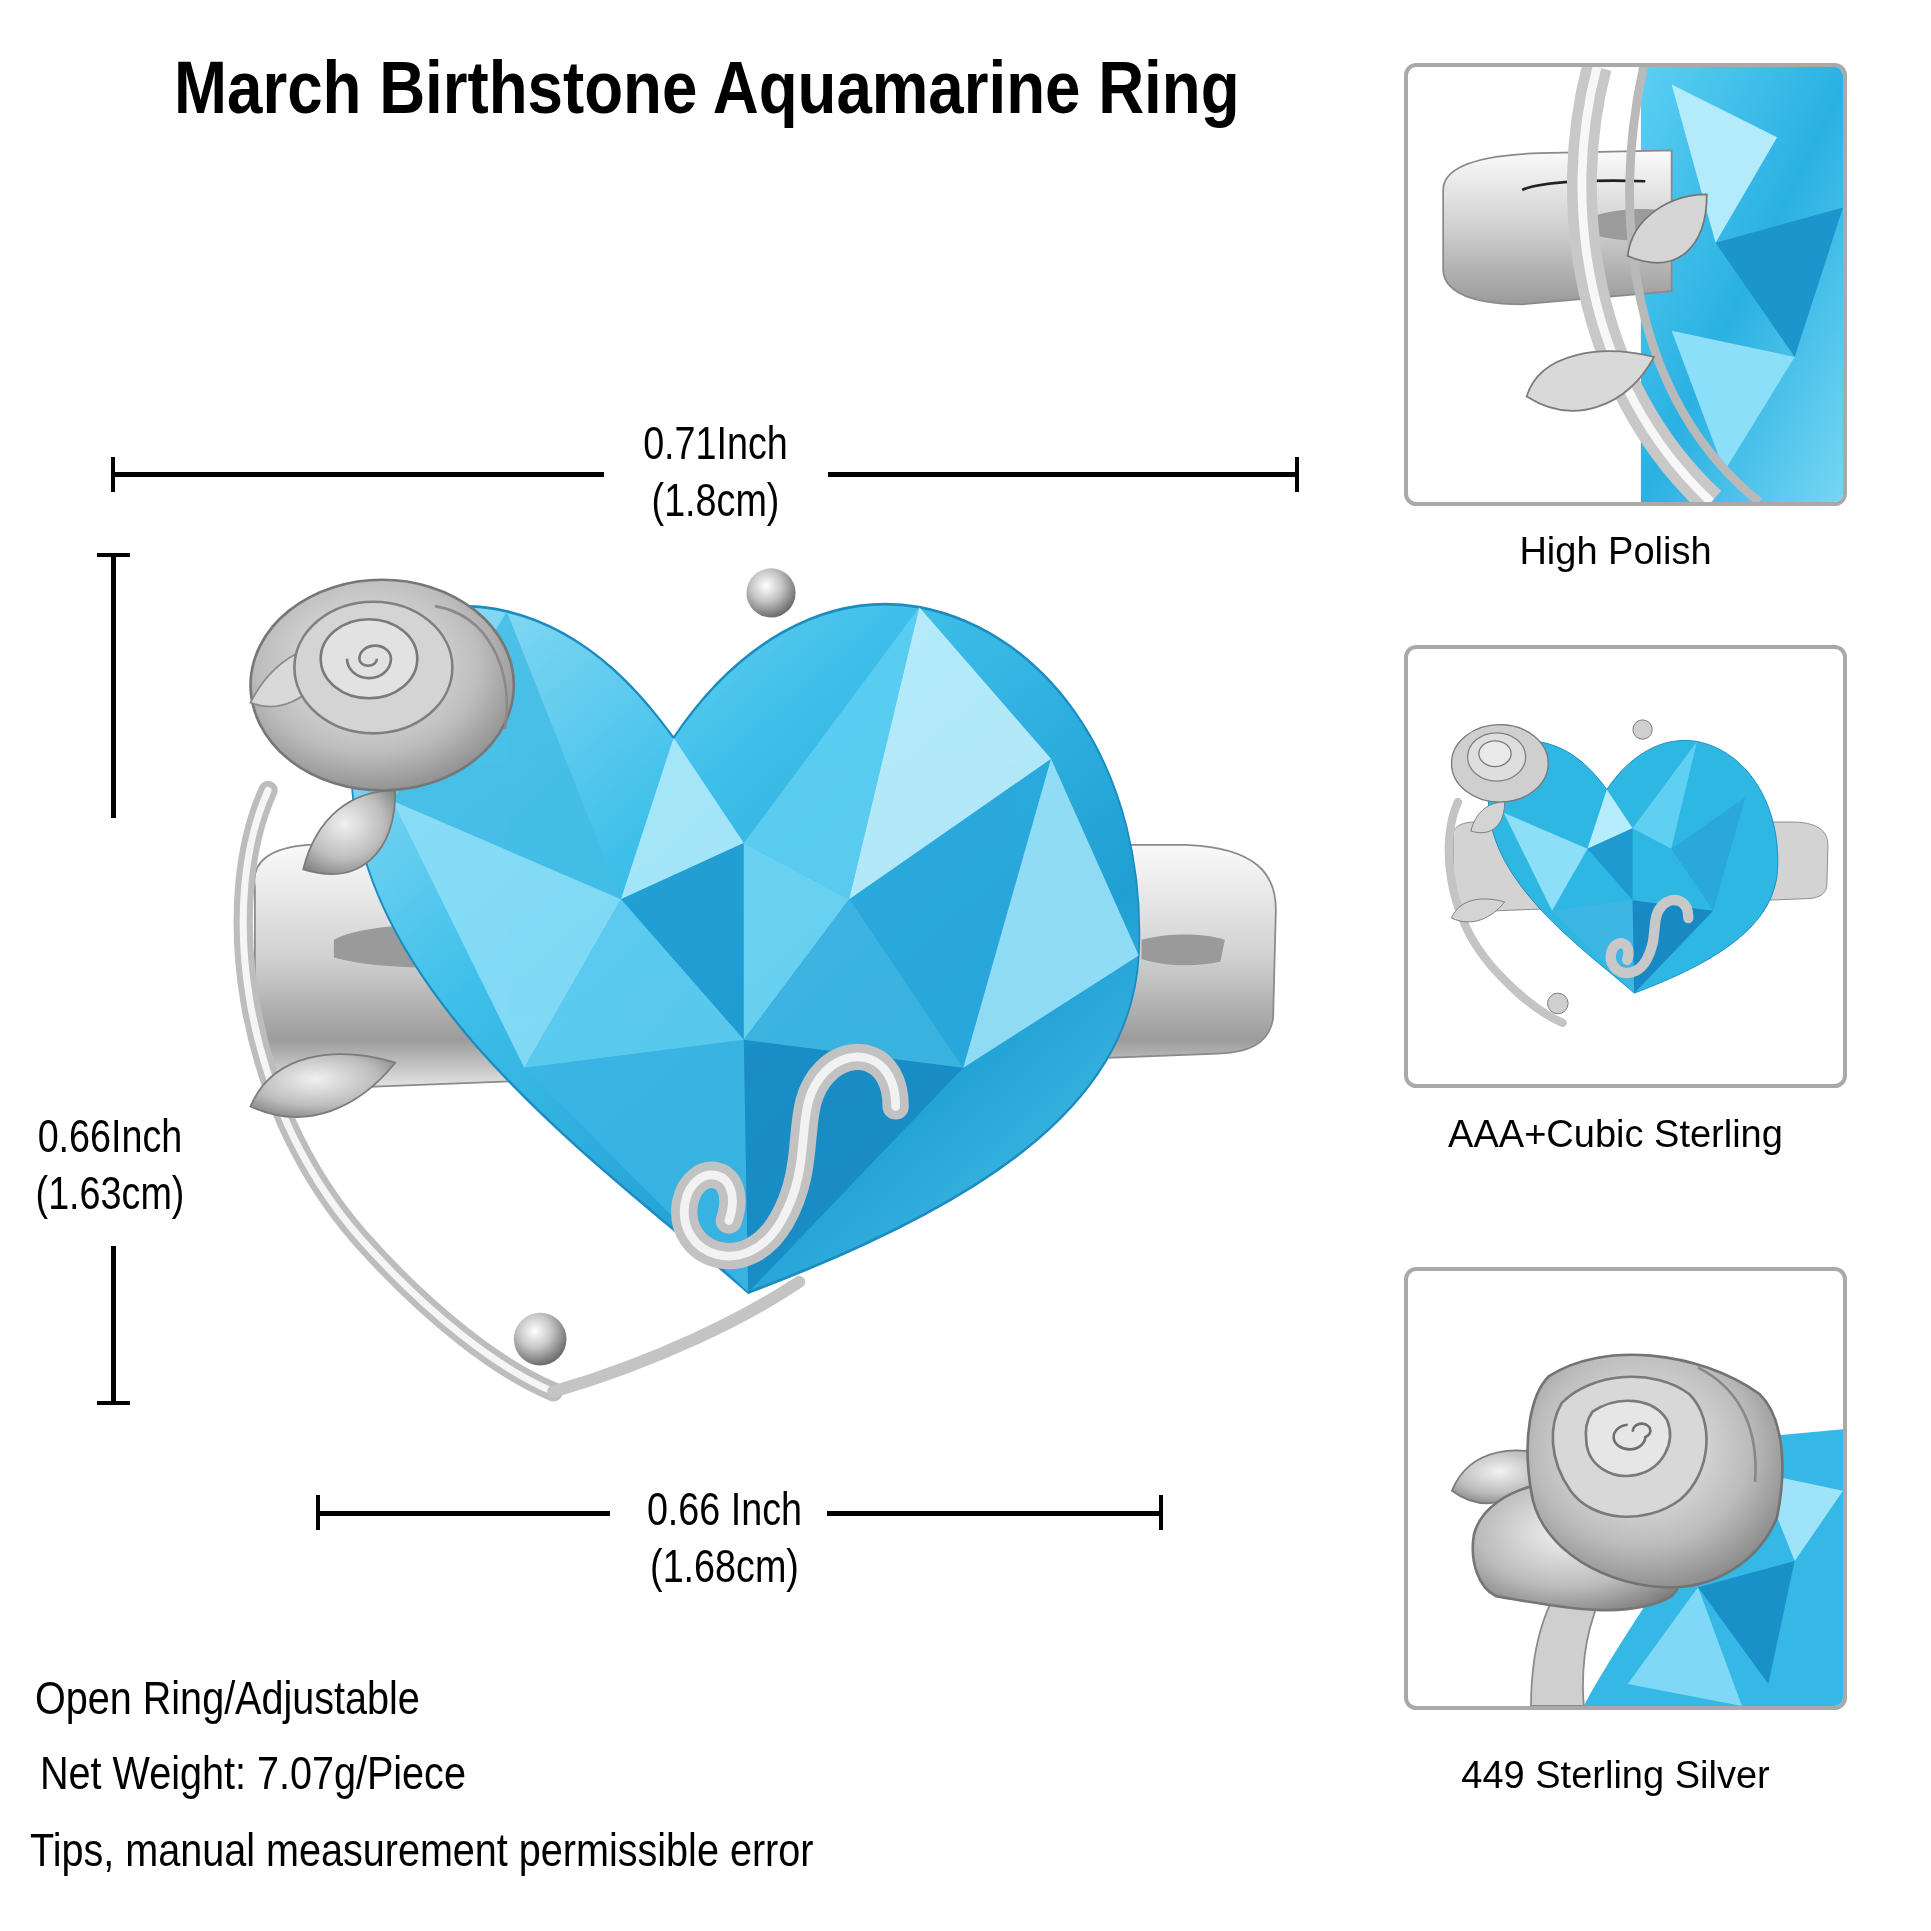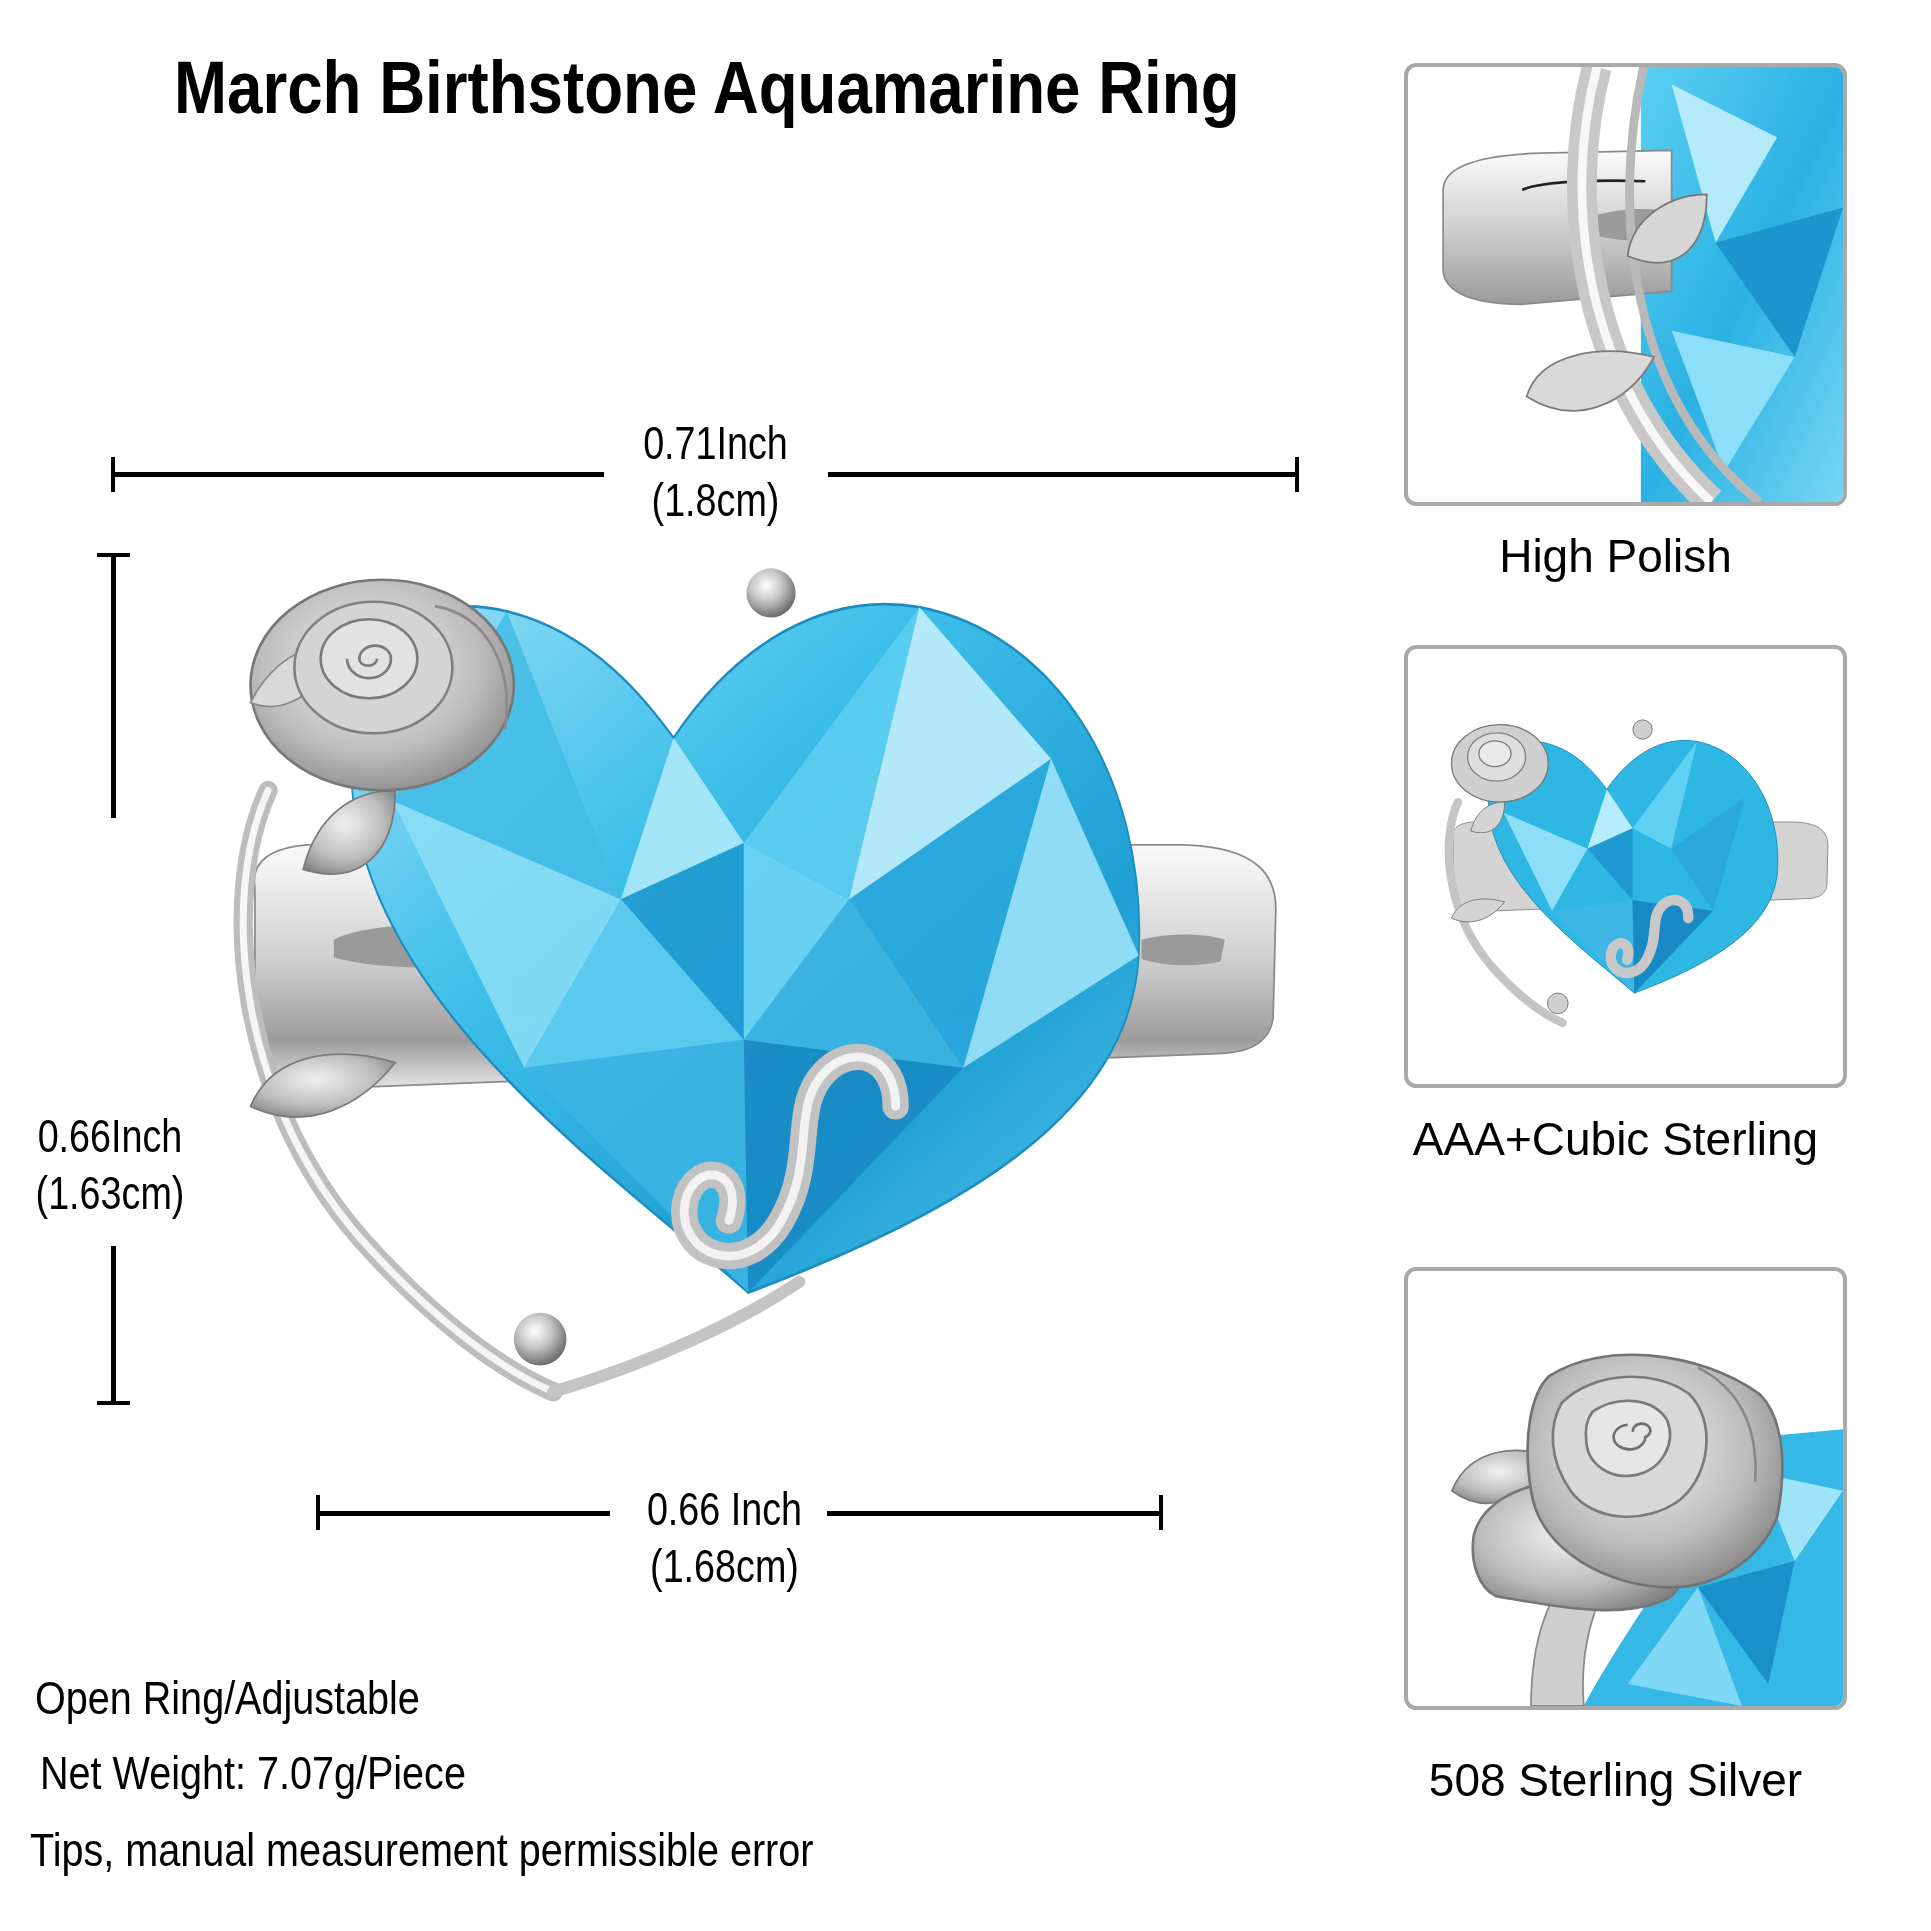--- a/index.html
+++ b/index.html
@@ -13,21 +13,21 @@
               transform: scaleX(0.82); }
   .hline { position: absolute; background: #000; height: 5.3px; }
   .vline { position: absolute; background: #000; width: 5.3px; }
   .tick-v { position: absolute; background: #000; width: 4.4px; height: 35px; }
   .tick-h { position: absolute; background: #000; height: 4.4px; width: 33px; }
   .panel { position: absolute; left: 1404px; width: 443px; height: 443px;
            border: 4.4px solid #a9a9a9; border-radius: 12.3px; box-sizing: border-box;
            overflow: hidden; background: #fff; }
   .panel svg { position: absolute; left: 0; top: 0; }
   .caption { position: absolute; left: 1352px; width: 527px; text-align: center;
-             font-size: 46px; line-height: 1.38; white-space: nowrap; }
+             font-size: 38px; line-height: 1.38; white-space: nowrap; }
   .info { position: absolute; font-size: 46px; line-height: 1; white-space: nowrap;
           transform: scaleX(0.86); transform-origin: 0 50%; }
   #ring-main { position: absolute; left: 132px; top: 527px; }
 </style>
 </head>
 <body>
 
 <div class="abs title">March Birthstone Aquamarine Ring</div>
 
 <div>
@@ -209,19 +209,19 @@
     <path d="M 50,250 C 70,200 130,195 170,215 C 140,260 90,280 50,250 Z" fill="url(#p3rose)" stroke="#7a7a7a" stroke-width="2"></path>
     <path d="M 75,300 C 90,240 200,220 260,260 C 300,300 330,340 300,370 C 250,400 160,380 100,370 C 80,360 70,330 75,300 Z" fill="url(#p3rose)" stroke="#767676" stroke-width="3"></path>
     <path d="M 160,120 C 220,80 330,90 400,140 C 430,170 430,230 420,280 C 400,330 350,360 300,360 C 230,360 150,320 140,250 C 130,190 140,140 160,120 Z" fill="url(#p3rose)" stroke="#737373" stroke-width="3"></path>
     <path d="M 175,150 C 210,115 280,110 320,140 C 350,170 345,230 310,260 C 270,290 210,285 185,250 C 160,215 160,175 175,150 Z" fill="#d8d8d8" stroke="#7a7a7a" stroke-width="3"></path>
     <path d="M 210,160 C 240,140 280,145 295,170 C 305,195 290,225 260,232 C 230,238 205,220 203,195 C 201,180 204,168 210,160 Z" fill="#e6e6e6" stroke="#7a7a7a" stroke-width="3"></path>
     <path d="M 250,175 a 18,14 0 1,0 20,14 a 10,8 0 1,0 -14,-6" fill="none" stroke="#6f6f6f" stroke-width="3"></path>
     <path d="M 330,110 C 370,130 400,170 395,240" fill="none" stroke="#888" stroke-width="3"></path>
   </svg>
 </div>
 <div class="caption" style="top:1749px;">
-  <div>508 Sterling Silver</div>
+  <div>449 Sterling Silver</div>
 </div>
 
 <div class="info" style="left:35px; top:1675px;">Open Ring/Adjustable</div>
 <div class="info" style="left:40px; top:1750px;">Net Weight: 7.07g/Piece</div>
 <div class="info" style="left:30px; top:1827px;">Tips, manual measurement permissible error</div>
 
 
 </body></html>

